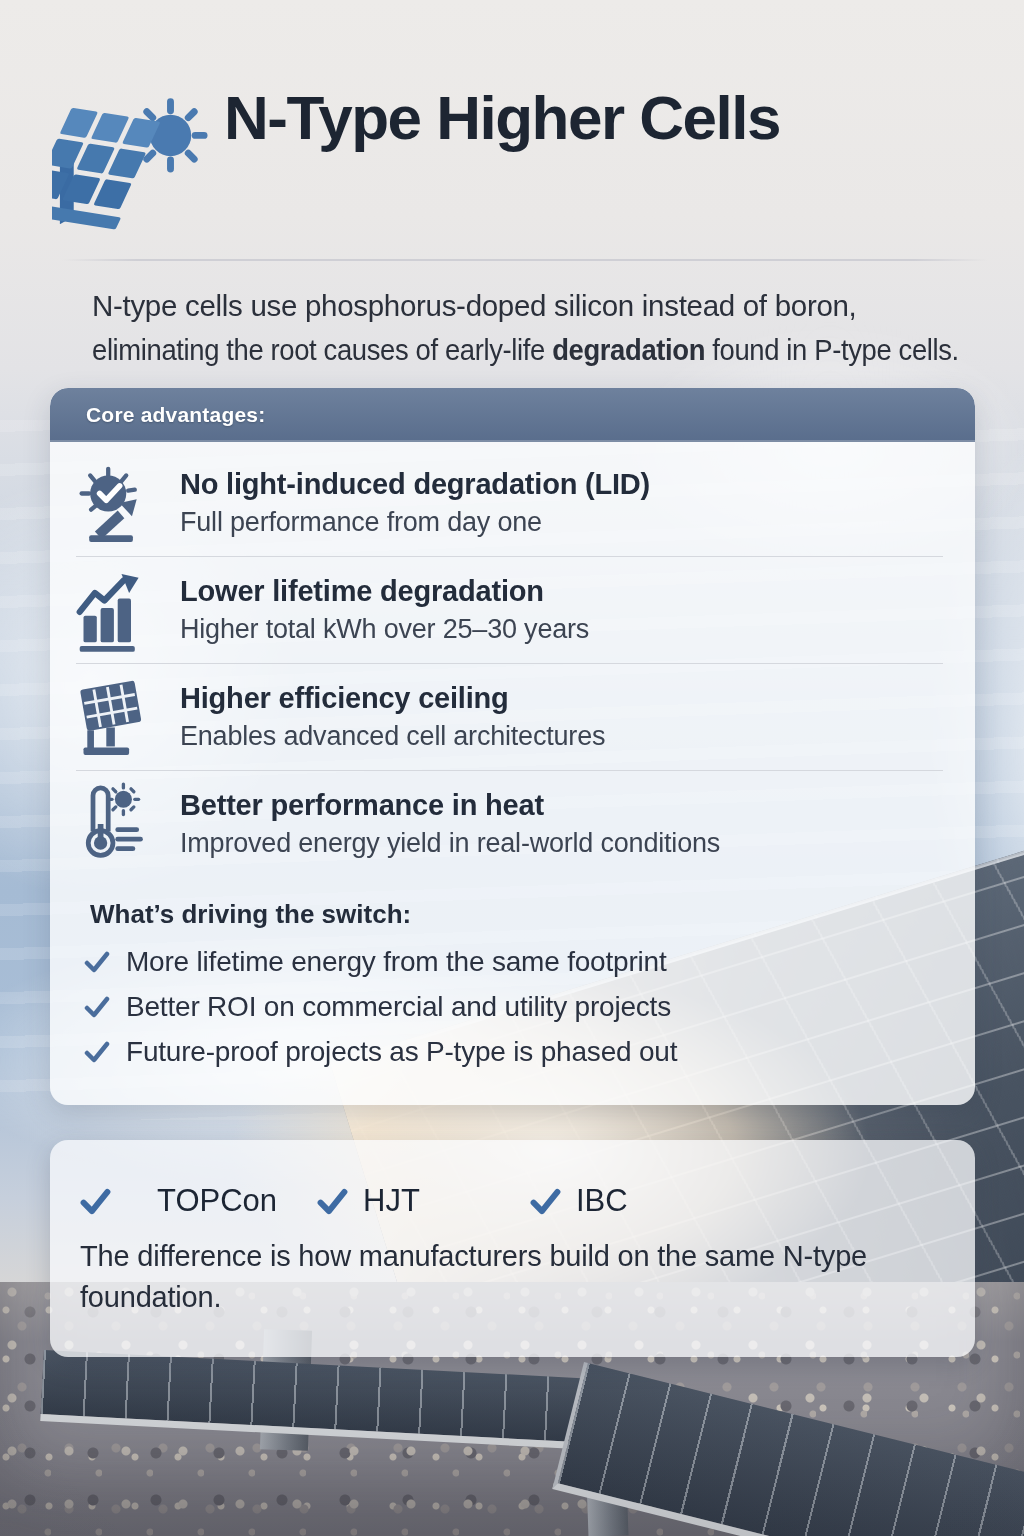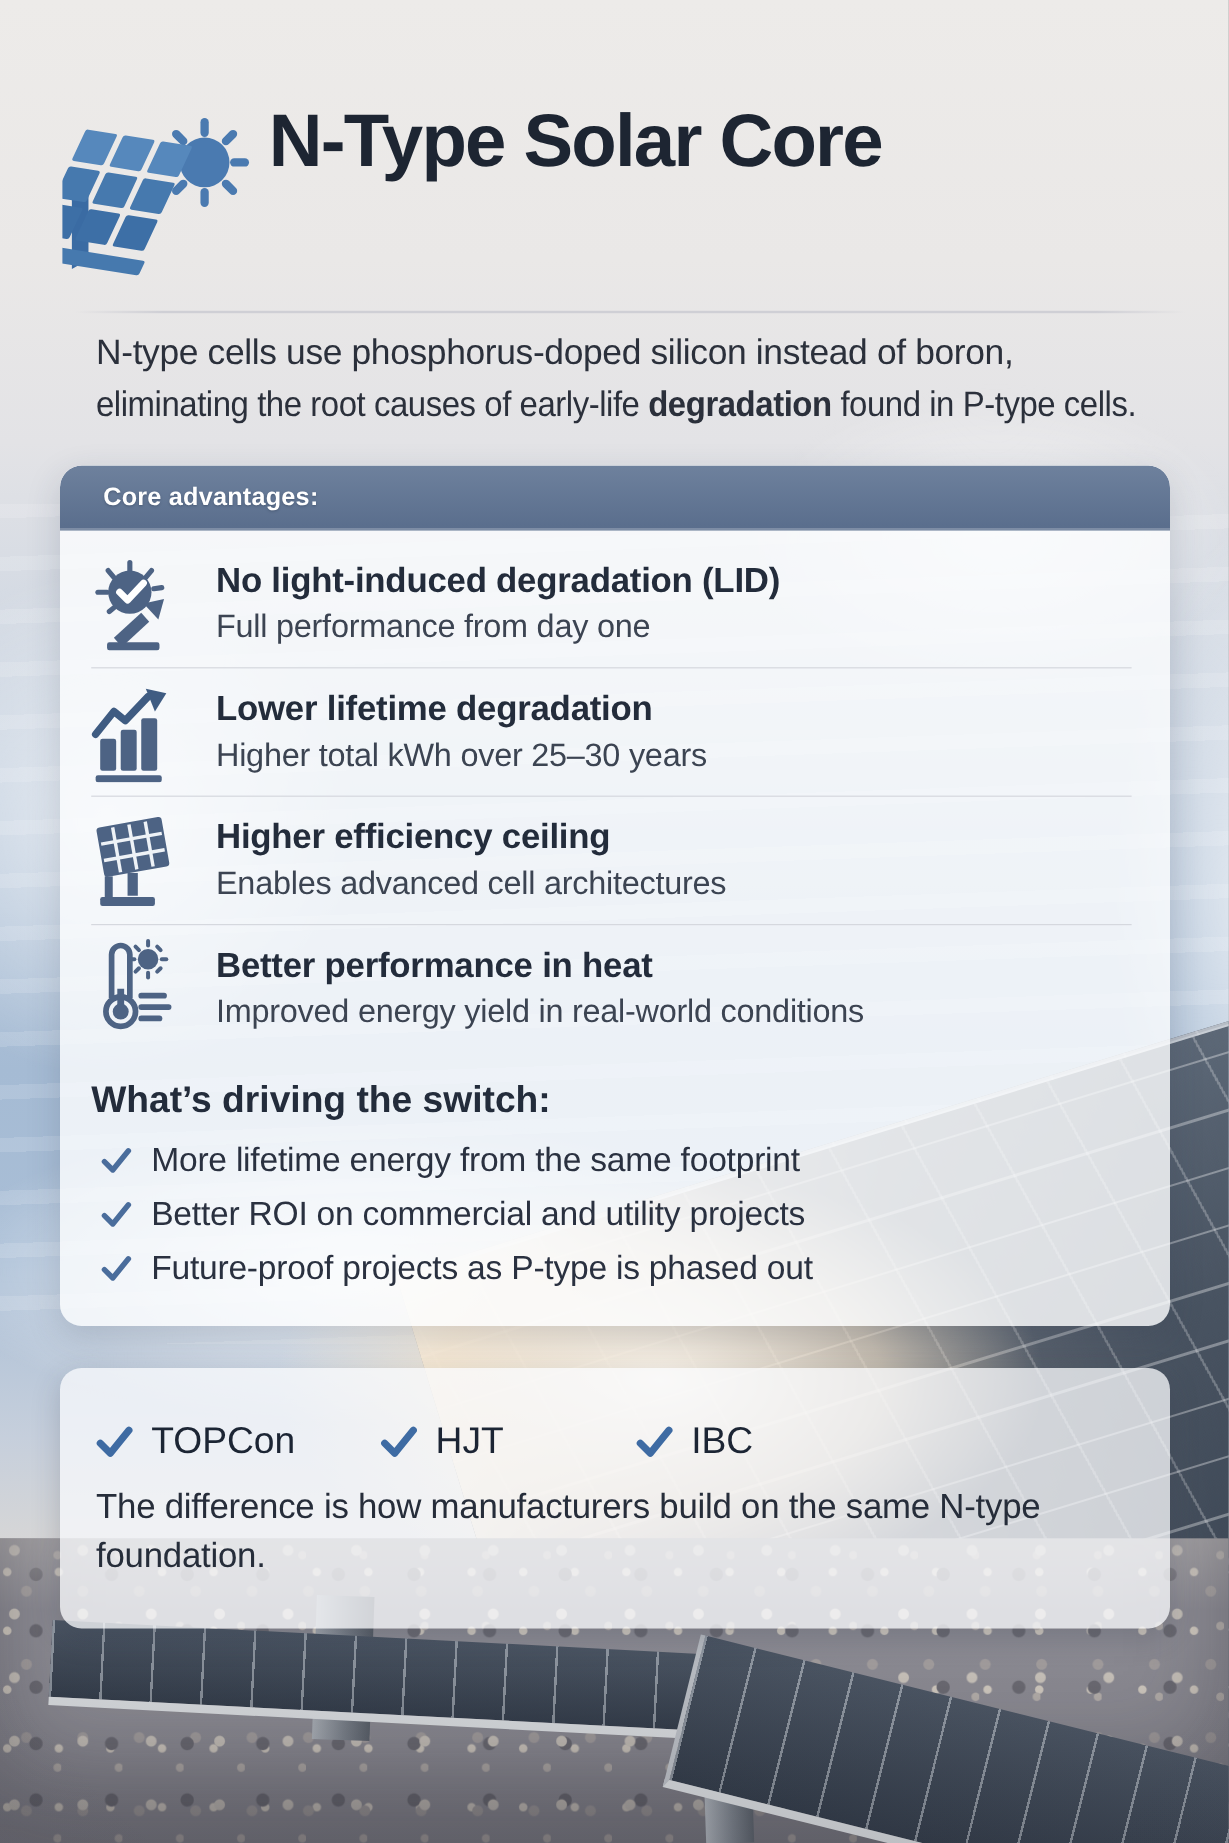--- a/index.html
+++ b/index.html
@@ -65,48 +65,48 @@
   
   .content{position:absolute;inset:0;z-index:5;}
   .header{position:absolute;top:86px;left:52px;display:flex;align-items:flex-start;}
   .logo{width:158px;height:152px;margin-top:4px;}
   .header-text{margin-left:14px;}
   .title{margin:0;font-size:62px;font-weight:800;color:#1d2532;letter-spacing:-1.5px;line-height:1.04;}
   .subtitle{margin-top:8px;font-size:36px;font-weight:500;color:#203050;letter-spacing:-0.3px;}
   .header-divider{position:absolute;top:251px;left:62px;width:926px;height:2px;border:0;
     background:linear-gradient(90deg,rgba(200,200,206,0),#cfcfd5 8%,#cfcfd5 92%,rgba(200,200,206,0));}
   .intro{position:absolute;top:272px;left:80px;width:910px;font-size:29.5px;line-height:1.5;
-    color:#2b303b;letter-spacing:-0.3px;margin:0;}
+    color:#2b303b;letter-spacing:-0.3px;margin:12px;}
   .intro .line2{display:inline-block;transform:scaleX(.93);transform-origin:0 50%;letter-spacing:-0.4px;white-space:nowrap;}
 
   .card{box-sizing:border-box;}
   .main-card{position:absolute;top:388px;left:50px;width:925px;height:717px;border-radius:18px;
     background:rgba(251,252,254,.82);box-shadow:0 10px 28px rgba(45,55,75,.18);overflow:hidden;}
   .card-bar{height:54px;border-radius:18px 18px 0 0;display:flex;align-items:center;padding:0 36px;
     background:linear-gradient(180deg,#6e819d,#596d8c);box-shadow:inset 0 -2px 0 rgba(255,255,255,.22);}
   .card-bar h2{margin:0;font-size:21px;font-weight:700;color:#ffffff;letter-spacing:.2px;
     text-shadow:0 1px 2px rgba(30,40,60,.35);}
   .card-body{padding:8px 26px 24px 20px;}
   .adv-item{display:flex;align-items:center;padding:11px 0;}
   .adv-icon{width:84px;min-width:84px;height:84px;display:flex;align-items:center;justify-content:center;}
   .adv-text{margin-left:26px;}
   .adv-title{font-size:29px;font-weight:700;color:#232c3b;letter-spacing:-0.2px;}
   .adv-sub{margin-top:6px;font-size:27px;color:#3c4452;letter-spacing:-0.2px;}
   .divider{height:1px;background:#d5d8de;margin:0 6px;}
-  .driving-heading{margin:22px 0 0 6px;font-size:31px;font-weight:700;color:#232c3b;}
+  .driving-heading{margin:22px 0 0 20px;font-size:26px;font-weight:700;color:#232c3b;}
   .driving-list{list-style:none;margin:16px 0 0 14px;padding:0;}
   .driving-list li{display:flex;align-items:center;margin-bottom:13px;font-size:28px;color:#2a3140;letter-spacing:-0.2px;}
   .check-icon{width:26px;height:26px;margin-right:16px;flex:0 0 auto;}
 
   .bottom-card{position:absolute;top:1140px;left:50px;width:925px;height:217px;border-radius:18px;
     background:rgba(248,250,253,.76);box-shadow:0 8px 24px rgba(45,55,75,.22);padding:24px 30px;overflow:hidden;}
   .bottom-heading{margin:0;font-size:30.5px;font-weight:700;color:#1e2c47;letter-spacing:-0.3px;}
   .tech-row{display:flex;align-items:center;margin-top:19px;}
   .tech-item{display:flex;align-items:center;font-size:31px;color:#1c2534;}
-  .tech-item:nth-child(1){width:237px;}
+  .tech-item:nth-child(1){width:237px;gap:31px;}
   .tech-item:nth-child(2){width:213px;}
   .tech-check{width:31px;height:31px;margin-right:15px;flex:0 0 auto;}
   .bottom-body{margin:17px 0 0;font-size:29px;line-height:1.4;color:#262d3a;width:840px;letter-spacing:-0.2px;}
 </style>
 </head>
 <body>
 
 <div class="page">
 
   <div class="bg">
@@ -156,21 +156,21 @@
           </g>
           <g fill="#3d6fa6">
             <rect x="0" y="66" width="27" height="28" rx="2"></rect>
             <rect x="32" y="66" width="27" height="28" rx="2"></rect>
             <rect x="64" y="66" width="27" height="28" rx="2"></rect>
           </g>
           <rect x="4" y="102" width="92" height="13" rx="2" fill="#4679ae"></rect>
         </g>
       </svg>
       <div class="header-text">
-        <h1 class="title">N-Type Solar Core</h1>
+        <h1 class="title">N-Type Higher Cells</h1>
       </div>
     </header>
     <hr class="header-divider">
 
     <p class="intro">
       <span>N-type cells use phosphorus-doped silicon instead of boron,</span><br>
       <span class="line2"><span>eliminating the root causes of early-life </span><strong>degradation</strong><span> found in P-type cells.</span></span>
     </p>
 
     <section class="card main-card">

